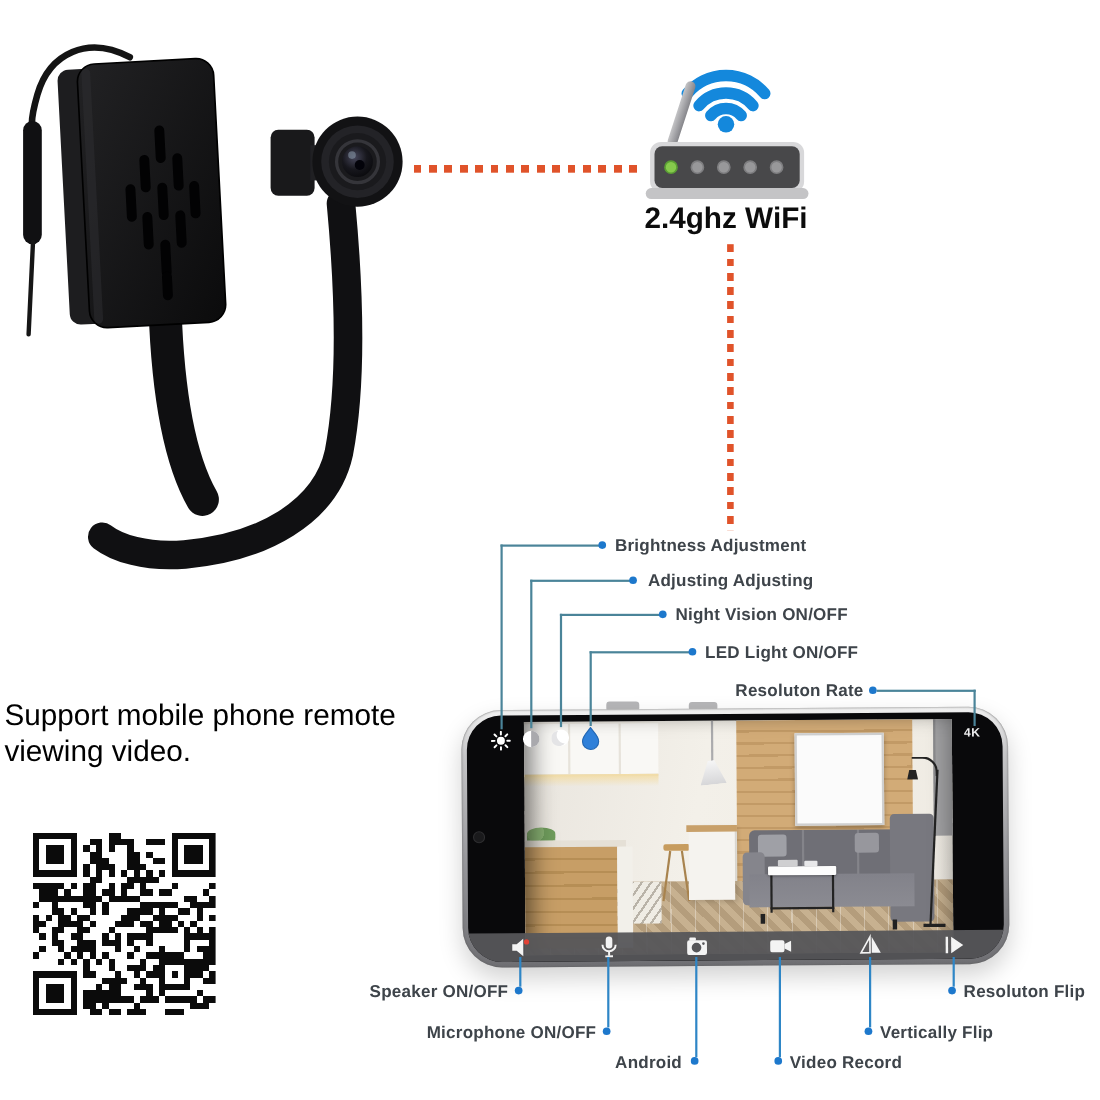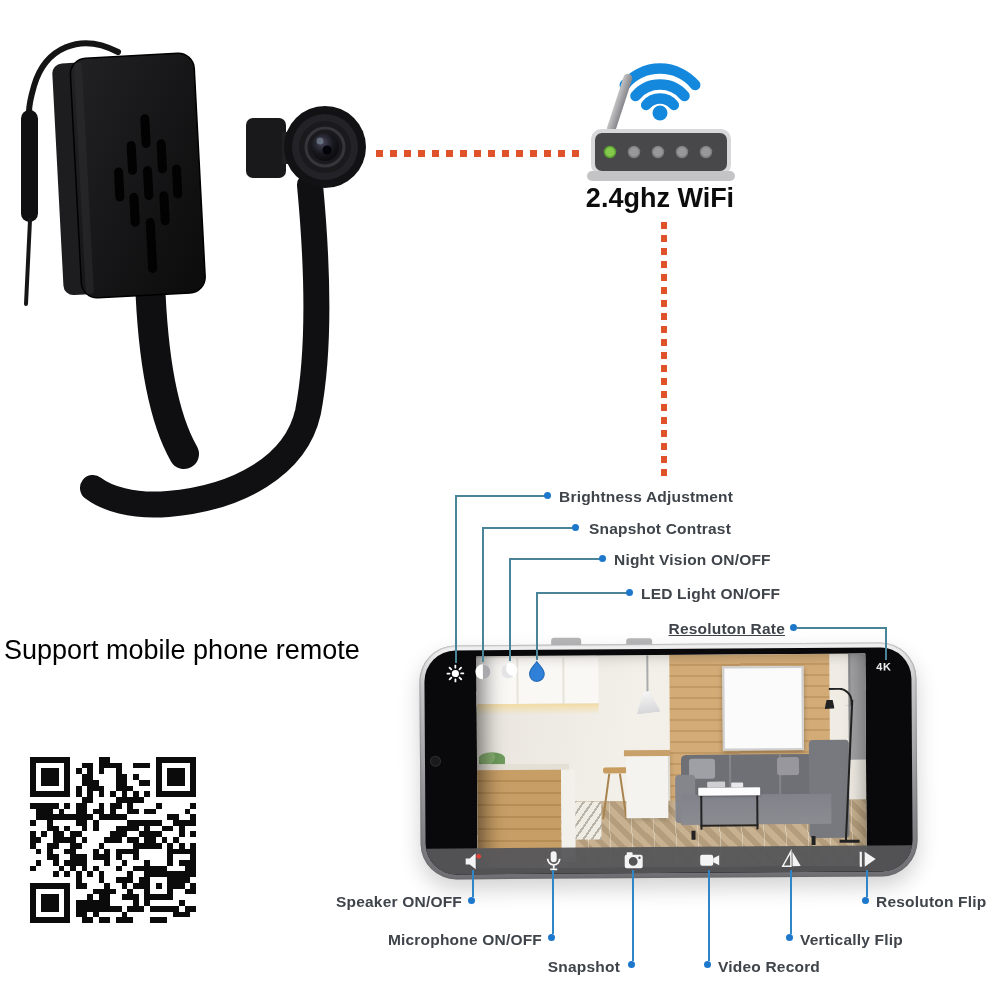--- a/index.html
+++ b/index.html
@@ -190,20 +190,21 @@
       <circle cx="146" cy="112" r="5.5" fill="#98989a" stroke="#7e7e80" stroke-width="1.5"></circle>
     </g>
   </svg>
   <div class="wifi-label">2.4ghz WiFi</div>
 
   <div class="dash-h"></div>
   <div class="dash-v"></div>
 
   <div class="support">
     <div class="l1">Support mobile phone remote</div>
+    <div class="l2">viewing video.</div>
   </div>
 
   <svg id="qr" viewBox="0 0 29 29" shape-rendering="crispEdges">
       <rect x="0" y="0" width="1" height="1" fill="#0b0b0b"></rect>
       <rect x="1" y="0" width="1" height="1" fill="#0b0b0b"></rect>
       <rect x="2" y="0" width="1" height="1" fill="#0b0b0b"></rect>
       <rect x="3" y="0" width="1" height="1" fill="#0b0b0b"></rect>
       <rect x="4" y="0" width="1" height="1" fill="#0b0b0b"></rect>
       <rect x="5" y="0" width="1" height="1" fill="#0b0b0b"></rect>
       <rect x="6" y="0" width="1" height="1" fill="#0b0b0b"></rect>
@@ -737,48 +738,48 @@
   </div>
 
   <div class="tl" style="left:455px;top:495px;width:2px;height:168px;"></div>
   <div class="tl" style="left:455px;top:495px;width:90px;height:2px;"></div>
   <div class="dot" style="left:544px;top:492px;"></div>
   <div class="lbl" style="left:559px;top:488px;">Brightness Adjustment</div>
 
   <div class="tl" style="left:482px;top:527px;width:2px;height:135px;"></div>
   <div class="tl" style="left:482px;top:527px;width:92px;height:2px;"></div>
   <div class="dot" style="left:572px;top:524px;"></div>
-  <div class="lbl" style="left:589px;top:520px;">Snapshot Contrast</div>
+  <div class="lbl" style="left:589px;top:520px;">Adjusting Adjusting</div>
 
   <div class="tl" style="left:509px;top:558px;width:2px;height:103px;"></div>
   <div class="tl" style="left:509px;top:558px;width:92px;height:2px;"></div>
   <div class="dot" style="left:599px;top:555px;"></div>
   <div class="lbl" style="left:614px;top:551px;">Night Vision ON/OFF</div>
 
   <div class="tl" style="left:536px;top:592px;width:2px;height:68px;"></div>
   <div class="tl" style="left:536px;top:592px;width:92px;height:2px;"></div>
   <div class="dot" style="left:626px;top:589px;"></div>
   <div class="lbl" style="left:641px;top:585px;">LED Light ON/OFF</div>
 
-  <div class="lbl r" style="left:660px;top:620px;width:125px;text-decoration:underline;">Resoluton Rate</div>
+  <div class="lbl r" style="left:660px;top:620px;width:125px;">Resoluton Rate</div>
   <div class="dot" style="left:790px;top:624px;"></div>
   <div class="tl" style="left:797px;top:627px;width:90px;height:2px;"></div>
   <div class="tl" style="left:885px;top:627px;width:2px;height:33px;"></div>
 
   <div class="bl" style="left:472px;top:870px;width:2px;height:27px;"></div>
   <div class="dot" style="left:468px;top:897px;"></div>
   <div class="lbl r" style="left:320px;top:893px;width:142px;">Speaker ON/OFF</div>
 
   <div class="bl" style="left:552px;top:870px;width:2px;height:64px;"></div>
   <div class="dot" style="left:548px;top:934px;"></div>
   <div class="lbl r" style="left:378px;top:931px;width:164px;">Microphone ON/OFF</div>
 
   <div class="bl" style="left:632px;top:870px;width:2px;height:91px;"></div>
   <div class="dot" style="left:628px;top:961px;"></div>
-  <div class="lbl r" style="left:520px;top:958px;width:100px;">Snapshot</div>
+  <div class="lbl r" style="left:520px;top:958px;width:100px;">Android</div>
 
   <div class="bl" style="left:708px;top:870px;width:2px;height:91px;"></div>
   <div class="dot" style="left:704px;top:961px;"></div>
   <div class="lbl" style="left:718px;top:958px;">Video Record</div>
 
   <div class="bl" style="left:790px;top:870px;width:2px;height:64px;"></div>
   <div class="dot" style="left:786px;top:934px;"></div>
   <div class="lbl" style="left:800px;top:931px;">Vertically Flip</div>
 
   <div class="bl" style="left:866px;top:870px;width:2px;height:27px;"></div>

